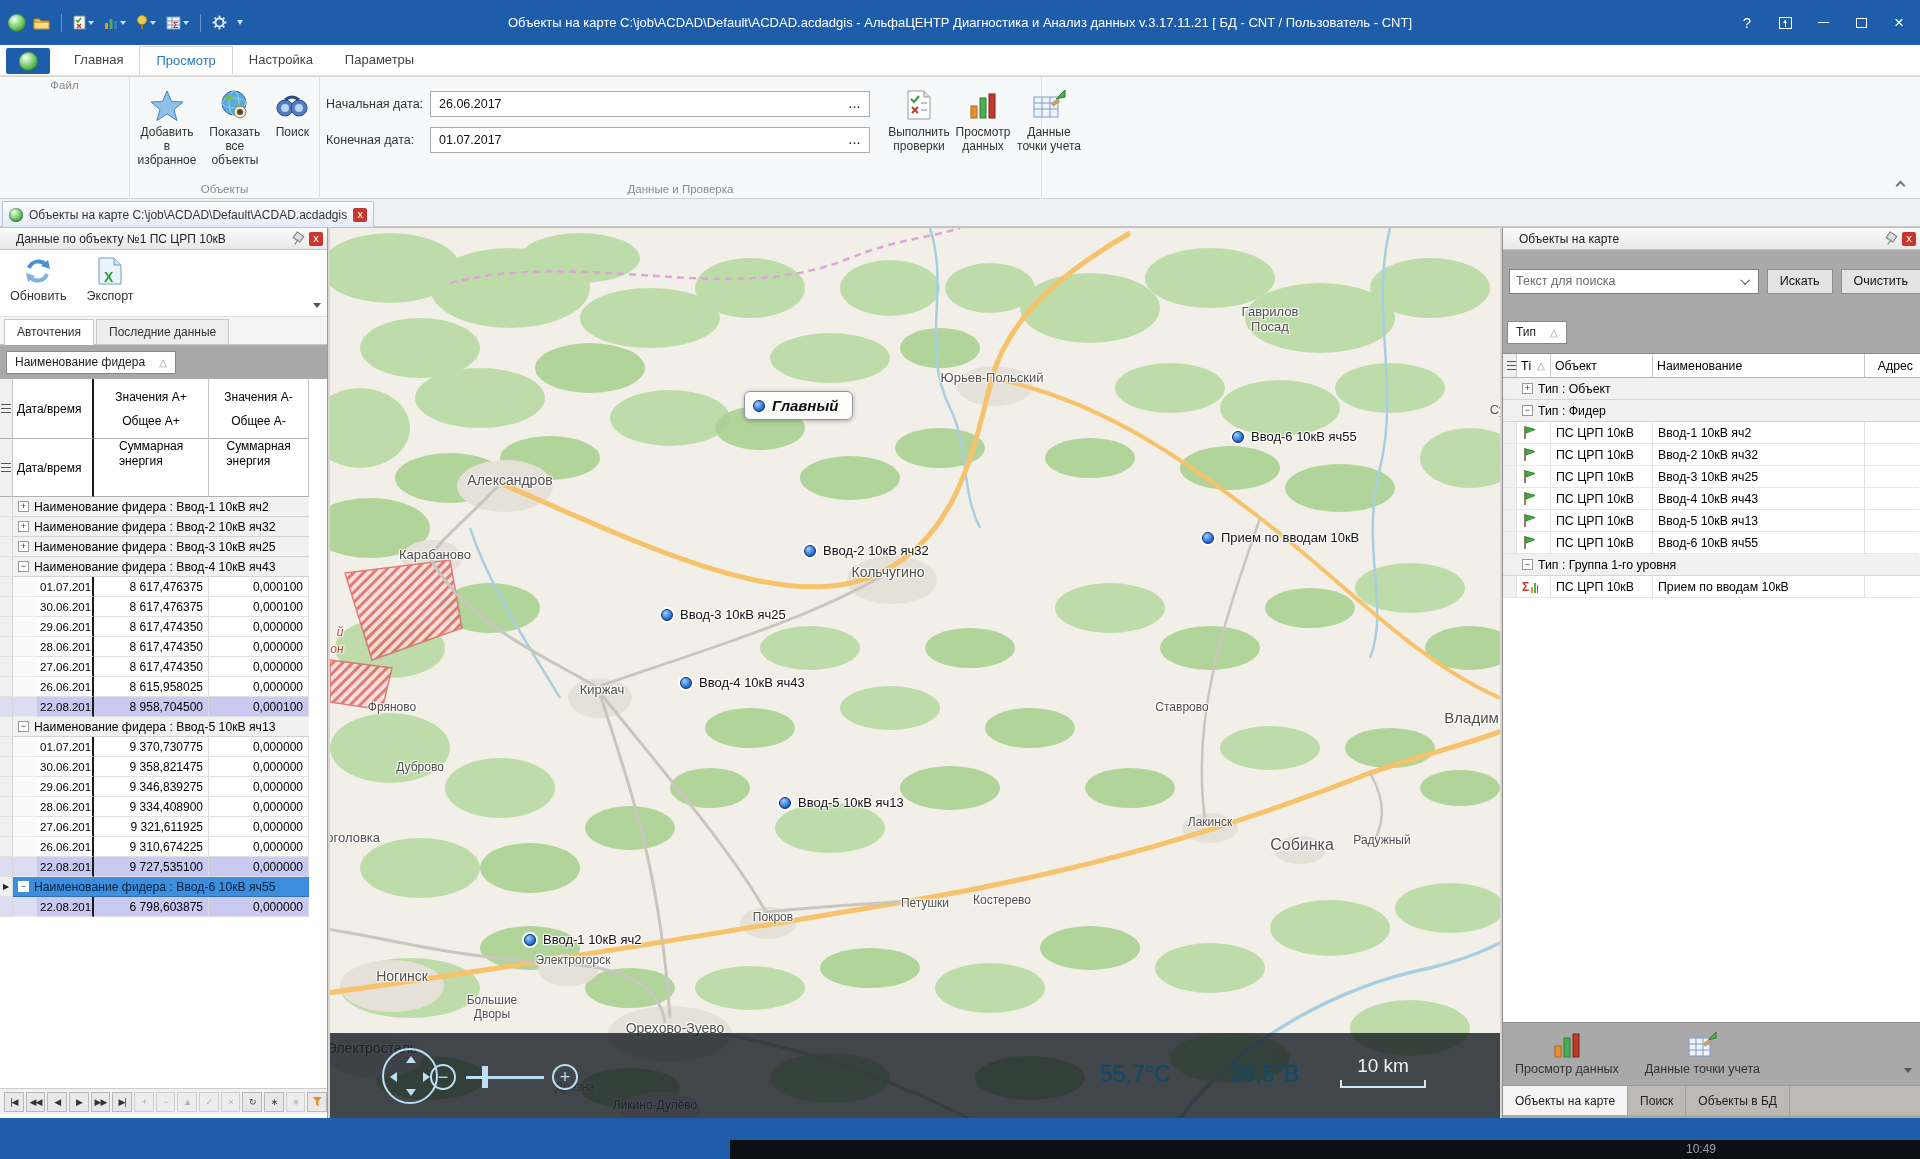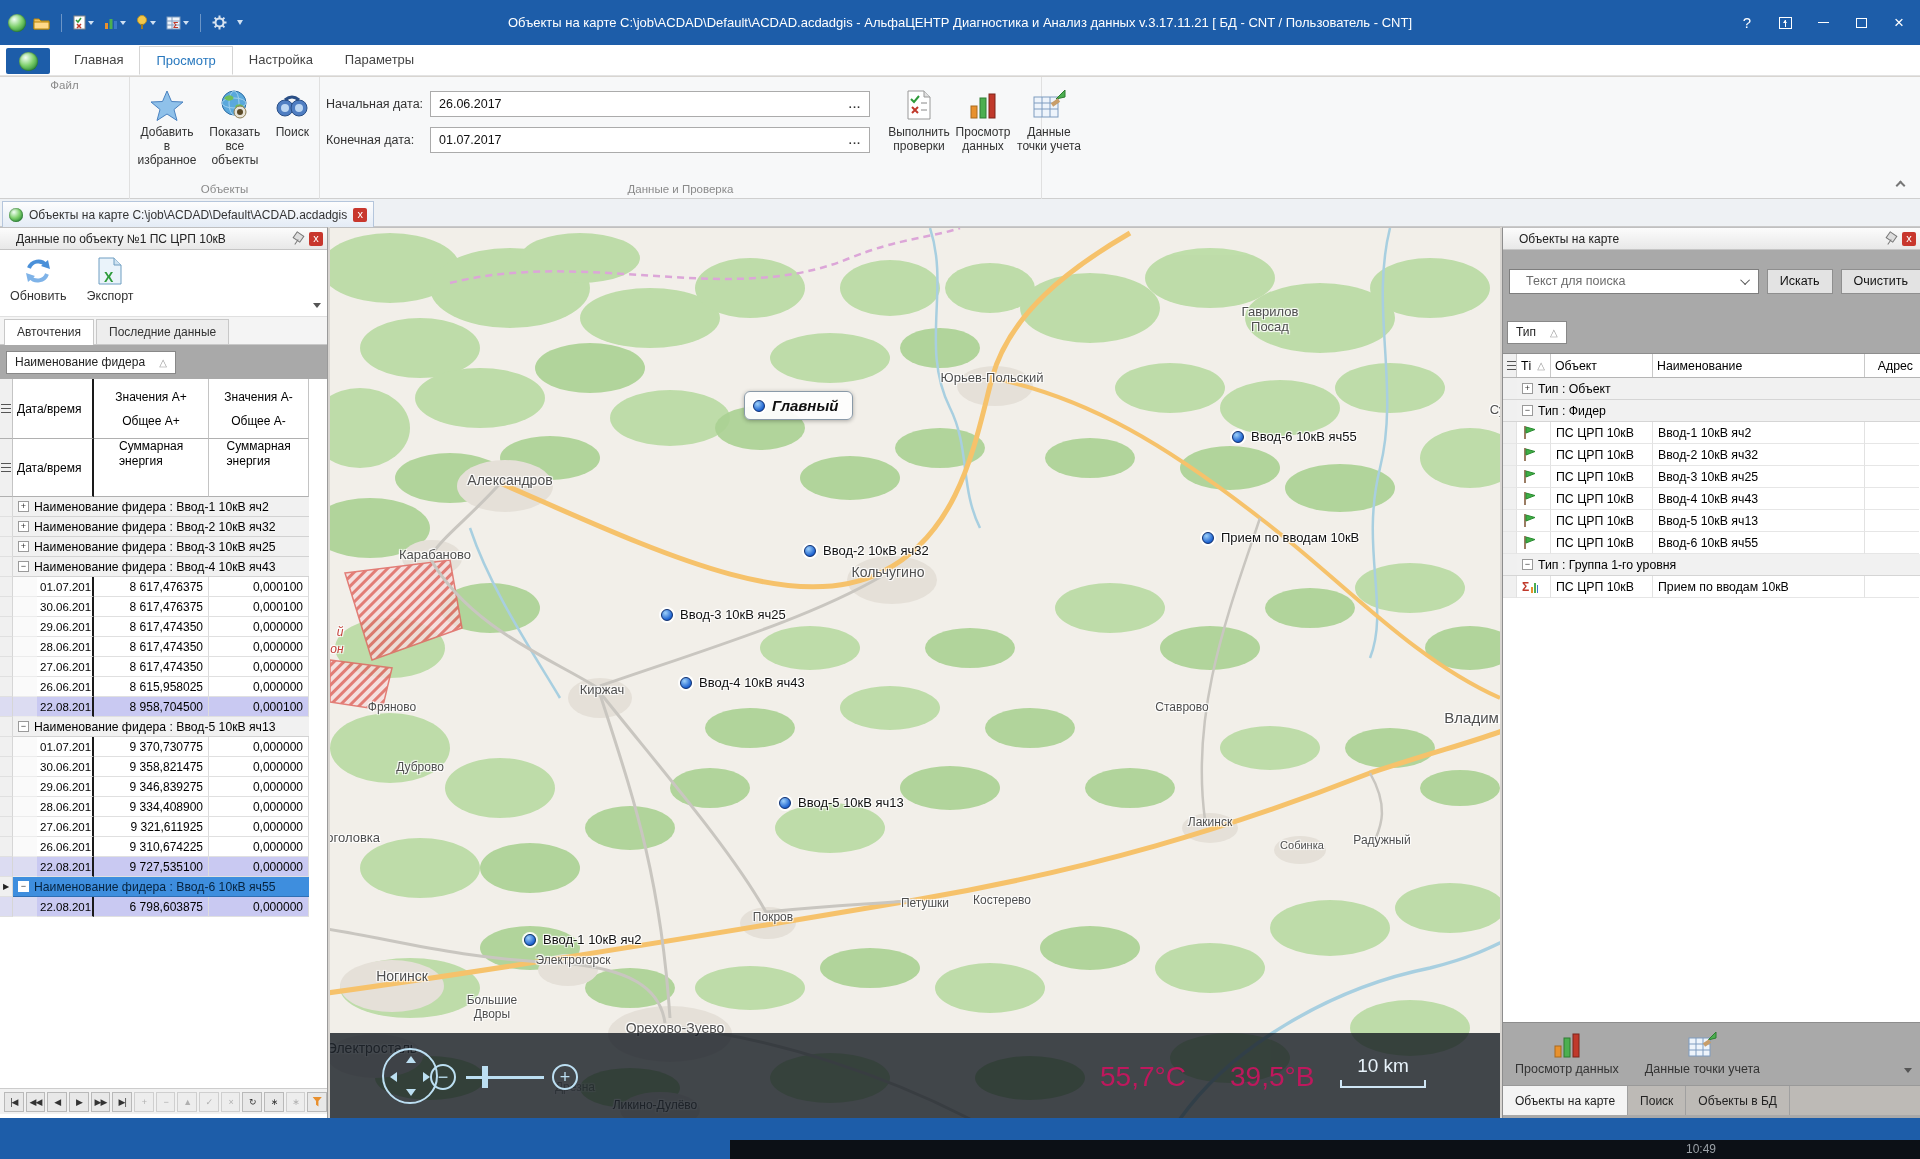--- a/index.html
+++ b/index.html
@@ -102,27 +102,27 @@
 #mapoverlay{position:absolute;left:0;top:805px;width:1170px;height:86px;background:rgba(16,22,29,.78);z-index:6;color:#cde7f8;}
 .pan{position:absolute;left:52px;top:15px;width:56px;height:56px;border:2px solid #bcdff2;border-radius:50%;}
 .pan .pt{position:absolute;width:0;height:0;}
 .pt.n{left:22px;top:6px;border-left:5px solid transparent;border-right:5px solid transparent;border-bottom:7px solid #bcdff2;}
 .pt.s{left:22px;bottom:6px;border-left:5px solid transparent;border-right:5px solid transparent;border-top:7px solid #bcdff2;}
 .pt.w{left:6px;top:22px;border-top:5px solid transparent;border-bottom:5px solid transparent;border-right:7px solid #bcdff2;}
 .pt.e{right:6px;top:22px;border-top:5px solid transparent;border-bottom:5px solid transparent;border-left:7px solid #bcdff2;}
 .zbtn{position:absolute;width:26px;height:26px;border:2px solid #bcdff2;border-radius:50%;top:31px;text-align:center;line-height:22px;font-size:18px;color:#bcdff2;}
 #ztrack{position:absolute;left:136px;top:43px;width:78px;height:3px;background:#bcdff2;}
 #zhandle{position:absolute;left:152px;top:33px;width:6px;height:22px;background:#bcdff2;}
-.ovtext{position:absolute;top:28px;font-size:28px;color:#be185d;white-space:nowrap;}
+.ovtext{position:absolute;top:28px;font-size:23px;color:#0c4a6e;white-space:nowrap;}
 #scalebox{position:absolute;left:1010px;top:22px;width:86px;text-align:center;font-size:19px;color:#e8f3fb;}
 #scalebar{margin-top:3px;height:8px;border-left:2px solid #cfe6f5;border-right:2px solid #cfe6f5;border-bottom:2px solid #cfe6f5;}
 
 #rightpanel{position:absolute;left:1502px;top:227px;width:418px;height:891px;background:#a9a9a9;border-left:1px solid #8d8d8d;border-top:1px solid #c0c0c0;}
 #rp-search{position:absolute;left:0;top:36px;width:418px;height:34px;display:flex;align-items:center;padding-left:6px;gap:8px;}
-#searchcombo{width:258px;height:25px;background:#fff;border:1px solid #7e7e7e;display:flex;align-items:center;font-size:12.5px;color:#6b6b6b;padding-left:16px;}
+#searchcombo{width:258px;height:25px;background:#fff;border:1px solid #7e7e7e;display:flex;align-items:center;font-size:12.5px;color:#6b6b6b;padding-left:6px;}
 #searchcombo .cchev{margin-left:auto;margin-right:8px;width:7px;height:7px;border-left:1.5px solid #555;border-bottom:1.5px solid #555;transform:rotate(-45deg) translateY(-2px);}
 .rbtn{height:25px;background:#e3e3e3;border:1px solid #8f8f8f;font-size:12.5px;color:#111;display:flex;align-items:center;padding:0 12px;}
 #rp-groupbar{position:absolute;left:0;top:88px;width:418px;height:32px;display:flex;align-items:center;padding-left:4px;}
 #rp-grid{position:absolute;left:0;top:125px;width:418px;height:670px;background:#fff;border:1px solid #8d8d8d;border-left:none;border-right:none;font-size:12.3px;color:#000;overflow:hidden;}
 .rg-h{display:flex;height:24px;background:#fff;border-bottom:1px solid #b5b5b5;}
 .rg-hc{border-right:1px solid #c9c9c9;display:flex;align-items:center;padding-left:4px;gap:6px;}
 .rg-m{width:14px;background:#f0f0f0;flex:none;}
 .rg-ic{width:34px;flex:none;}
 .rg-obj{width:102px;flex:none;text-align:center;}
 .rg-name{width:212px;flex:none;}
@@ -712,21 +712,21 @@
       <span class="city red" style="left: 10px; top: 405px; font-size: 12px;">й</span>
       <span class="city red" style="left: 7px; top: 422px; font-size: 12px;">он</span>
       <span class="city" style="left: 272px; top: 462px; font-size: 13px;">Киржач</span>
       <span class="city" style="left: 62px; top: 480px; font-size: 12px;">Фряново</span>
       <span class="city" style="left: 852px; top: 480px; font-size: 12px;">Ставрово</span>
       <span class="city" style="left: 1150px; top: 490px; font-size: 15px;">Владимир</span>
       <span class="city" style="left: 90px; top: 540px; font-size: 12px;">Дуброво</span>
       <span class="city" style="left: 880px; top: 595px; font-size: 12px;">Лакинск</span>
       <span class="city" style="left: 8px; top: 610px; font-size: 13px;">Черноголовка</span>
       <span class="city" style="left: 1052px; top: 613px; font-size: 12px;">Радужный</span>
-      <span class="city" style="left: 972px; top: 617px; font-size: 11px;">Собинка</span>
+      <span class="city" style="left: 972px; top: 617px; font-size: 16px;">Собинка</span>
       <span class="city" style="left: 672px; top: 673px; font-size: 12px;">Костерево</span>
       <span class="city" style="left: 595px; top: 676px; font-size: 12px;">Петушки</span>
       <span class="city" style="left: 443px; top: 690px; font-size: 12px;">Покров</span>
       <span class="city" style="left: 243px; top: 733px; font-size: 12px;">Электрогорск</span>
       <span class="city" style="left: 72px; top: 748px; font-size: 14px;">Ногинск</span>
       <span class="city" style="left: 162px; top: 780px; font-size: 12px;">Большие
 Дворы</span>
       <span class="city" style="left: 345px; top: 800px; font-size: 14px;">Орехово-Зуево</span>
       <span class="city" style="left: 42px; top: 820px; font-size: 14px;">Электросталь</span>
       <span class="city" style="left: 245px; top: 860px; font-size: 12px; opacity: 0.55;">Дрезна</span>

